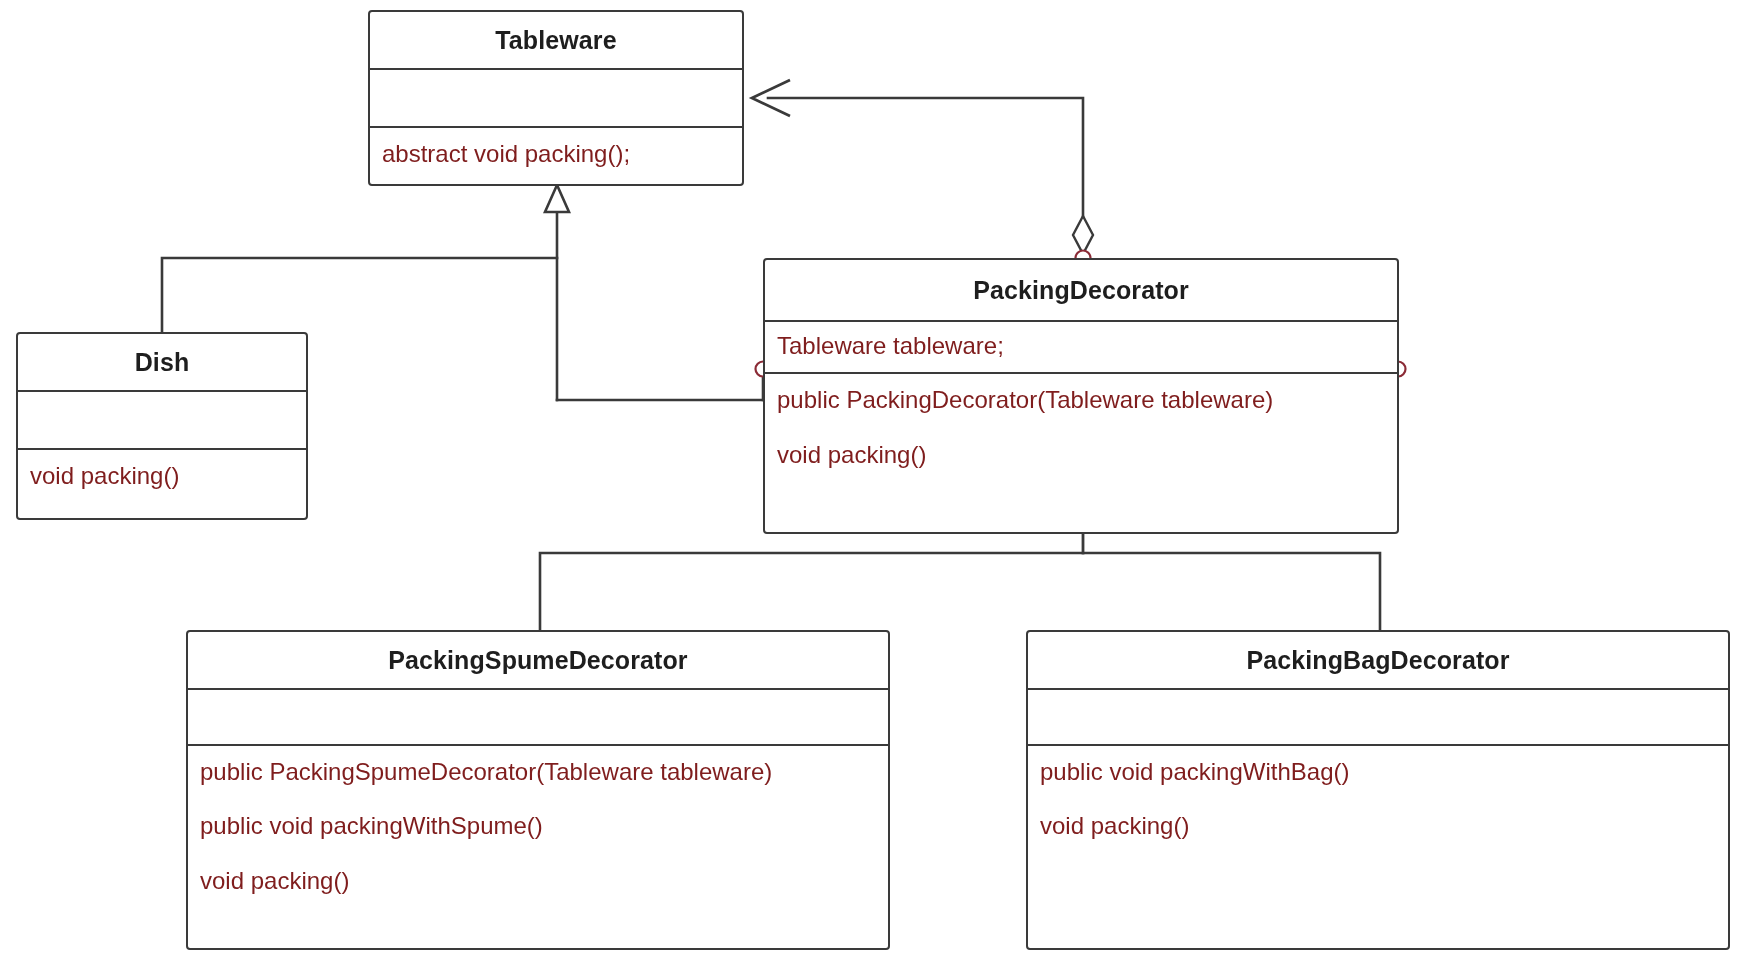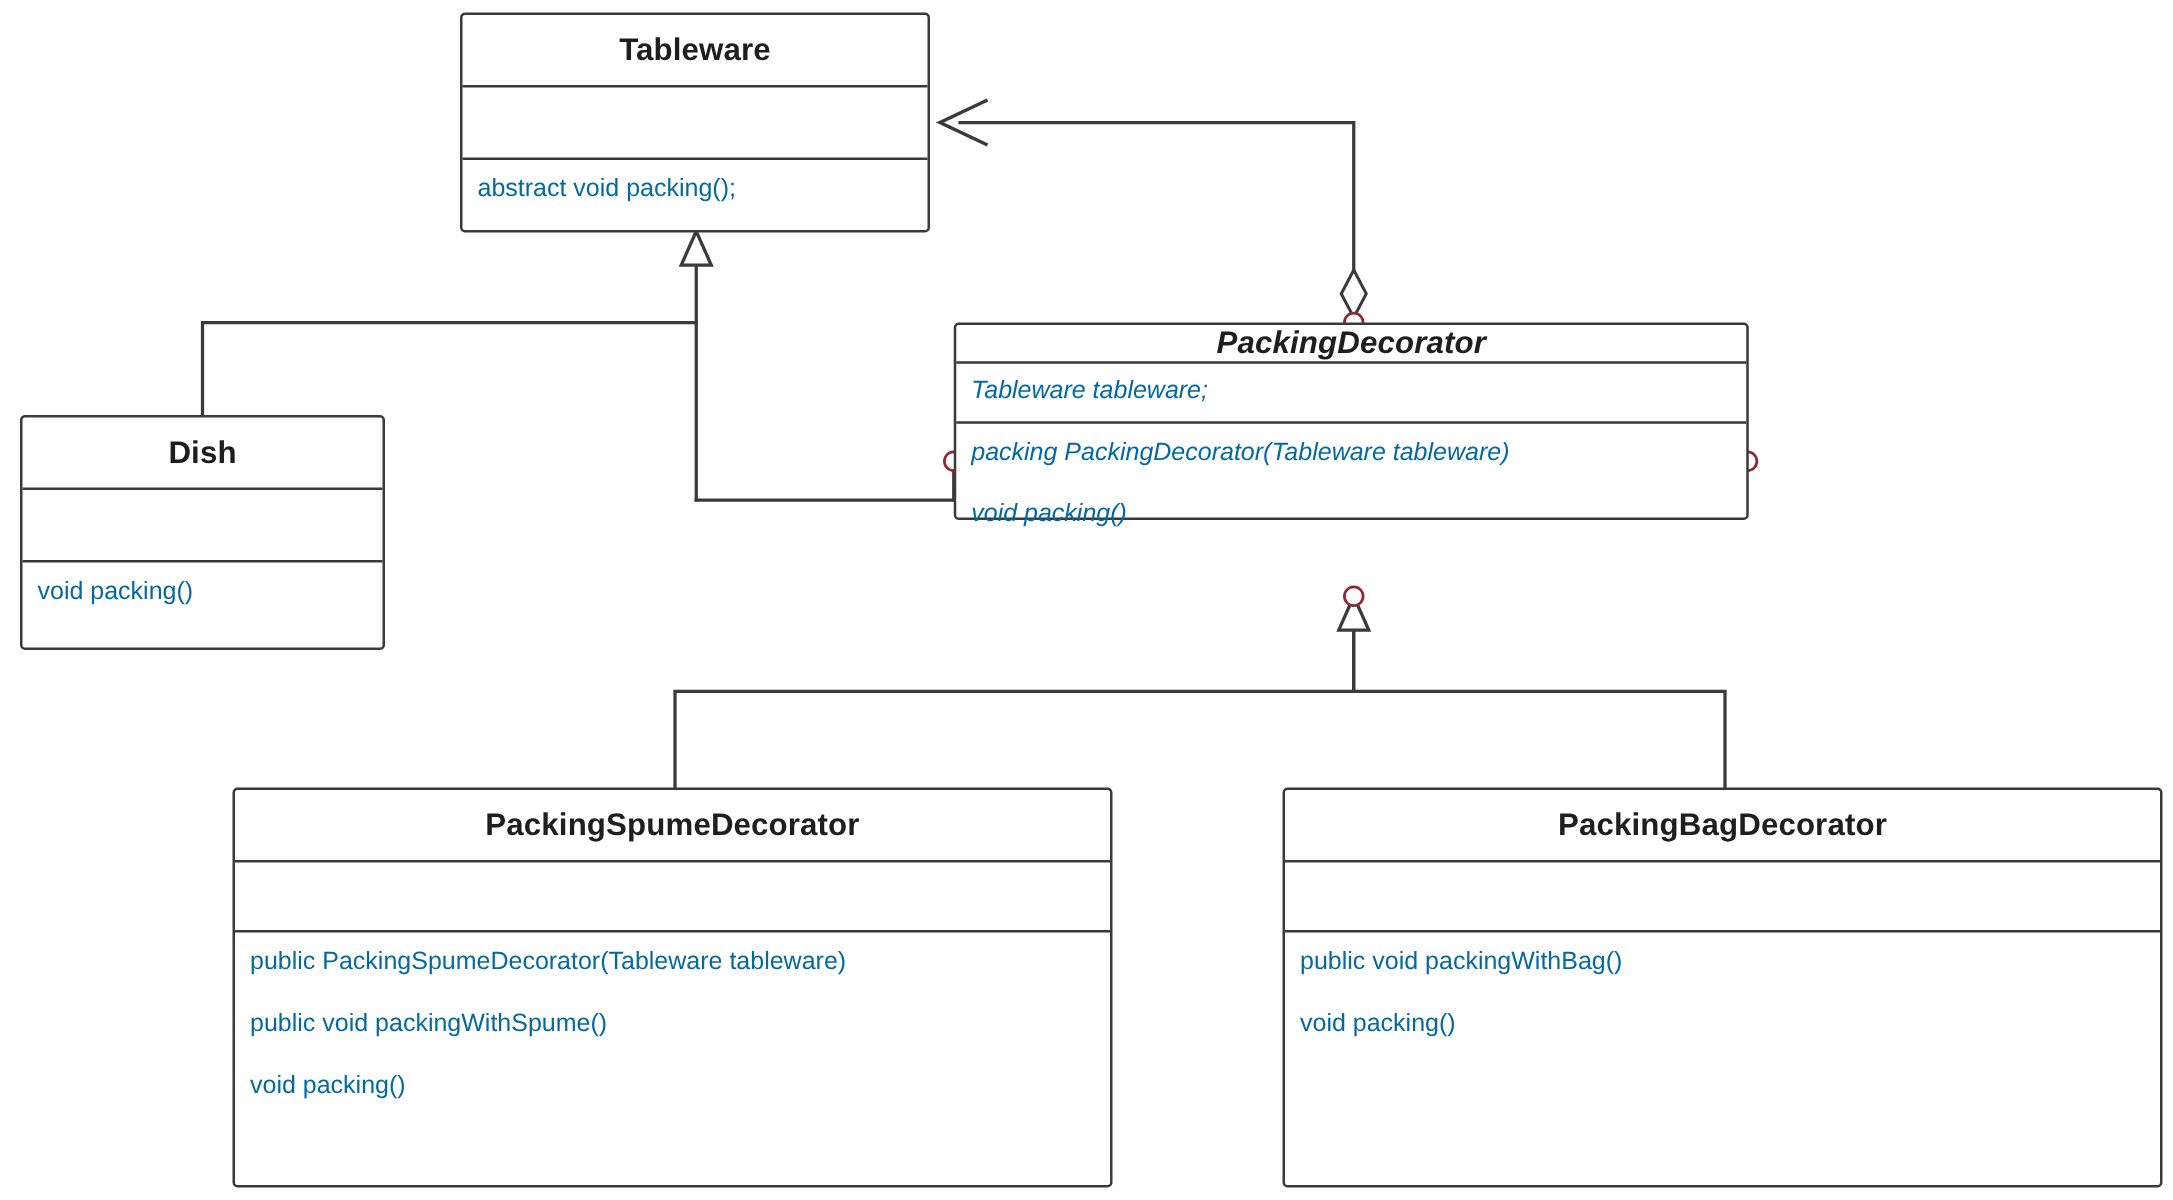--- a/index.html
+++ b/index.html
@@ -52,22 +52,22 @@
     box-sizing: border-box;
     border-bottom: 2.2px solid #3a3a3a;
     padding: 6px 12px;
   }
   .cls-ops {
     box-sizing: border-box;
     padding: 10px 12px 6px 12px;
     flex: 1 1 auto;
   }
   .member {
-    font-size: 20px;
-    color: #0369a1;
+    font-size: 24px;
+    color: #7f1d1d;
     line-height: 1.18;
     white-space: nowrap;
   }
   .cls-attrs .member {
     padding: 4px 0 6px 0;
   }
   .cls-ops .member {
     padding: 2px 0 24px 0;
   }
   .cls-ops .member:last-child {
@@ -118,27 +118,27 @@
   </div>
 
   <div class="uml-class" style="left:16px; top:332px; width:292px; height:188px;">
     <div class="cls-name" style="height:58px;">Dish</div>
     <div class="cls-attrs empty-compartment" style="height:58px;"></div>
     <div class="cls-ops">
       <div class="member">void packing()</div>
     </div>
   </div>
 
-  <div class="uml-class" style="left:763px; top:258px; width:636px; height:158px;font-style:italic;">
+  <div class="uml-class" style="left:763px; top:258px; width:636px; height:276px;">
     <div class="cls-name" style="height:62px;">PackingDecorator</div>
     <div class="cls-attrs">
       <div class="member">Tableware tableware;</div>
     </div>
     <div class="cls-ops">
-      <div class="member">packing PackingDecorator(Tableware tableware)</div>
+      <div class="member">public PackingDecorator(Tableware tableware)</div>
       <div class="member">void packing()</div>
     </div>
   </div>
 
   <div class="uml-class" style="left:186px; top:630px; width:704px; height:320px;">
     <div class="cls-name" style="height:58px;">PackingSpumeDecorator</div>
     <div class="cls-attrs empty-compartment" style="height:56px;"></div>
     <div class="cls-ops">
       <div class="member">public PackingSpumeDecorator(Tableware tableware)</div>
       <div class="member">public void packingWithSpume()</div>

